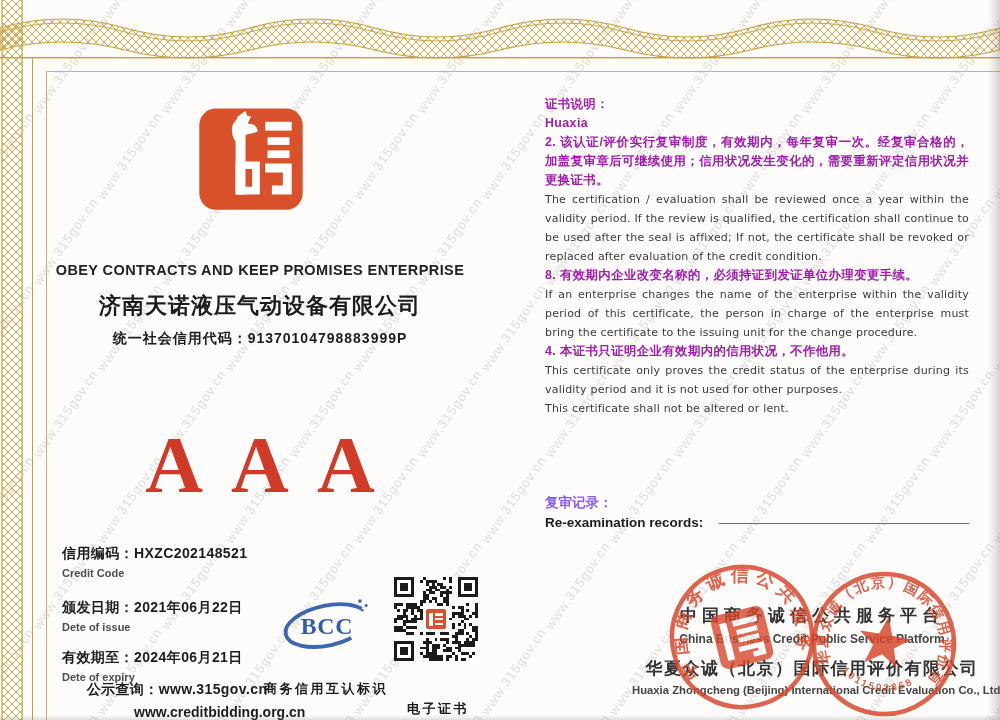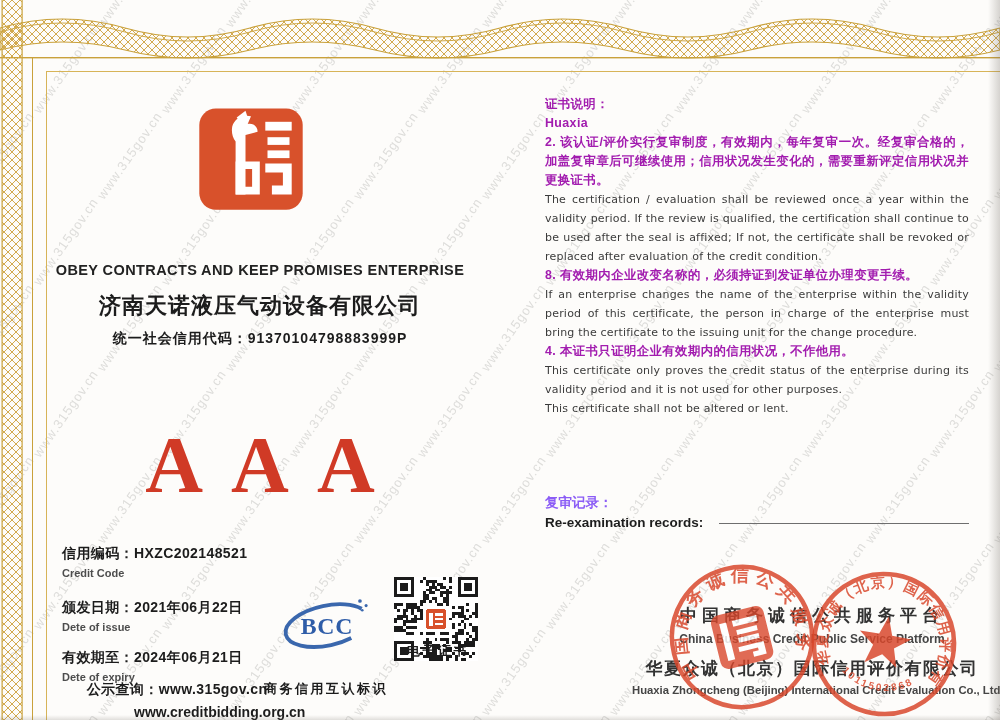--- a/index.html
+++ b/index.html
@@ -43,21 +43,21 @@
          letter-spacing:28px;text-indent:28px;color:#d03a26;}
   .drow{left:62px;width:230px;}
   .drow .lv{font-size:14px;font-weight:700;letter-spacing:.4px;white-space:nowrap;}
   .drow .sub{font-size:11px;font-weight:700;color:#4d4d4d;margin-top:4px;}
   .r1{top:545px;} .r2{top:599px;} .r3{top:649px;} .r4{top:681px;text-align:center;}
   .v2{margin-top:5px;margin-left:72px;font-size:14px;font-weight:700;}
   .bcc{left:281px;top:591px;width:92px;height:66px;}
   .bcc-cap{left:258px;top:680px;width:136px;text-align:center;font-size:13px;font-weight:700;
            letter-spacing:2.5px;white-space:nowrap;}
   .qr{left:394px;top:577px;width:84px;height:84px;}
-  .qr-cap{left:396px;top:642px;width:84px;text-align:center;font-size:13px;font-weight:700;
+  .qr-cap{left:396px;top:700px;width:84px;text-align:center;font-size:13px;font-weight:700;
           letter-spacing:2.5px;white-space:nowrap;}
 
   
   .notes{left:545px;top:95px;width:424px;height:398px;overflow:hidden;}
   .n-zh{font-size:12.4px;font-weight:700;color:#a21caf;line-height:19px;letter-spacing:.4px;
         text-align:justify;}
   .n-en{font-size:11px;color:#3b3b3b;line-height:19px;letter-spacing:.2px;text-align:justify;
         font-family:"DejaVu Sans", "Liberation Sans", sans-serif;}
   .review{left:545px;top:494px;width:424px;}
   .review .zh{font-size:13.5px;font-weight:700;color:#8b5cf6;}

